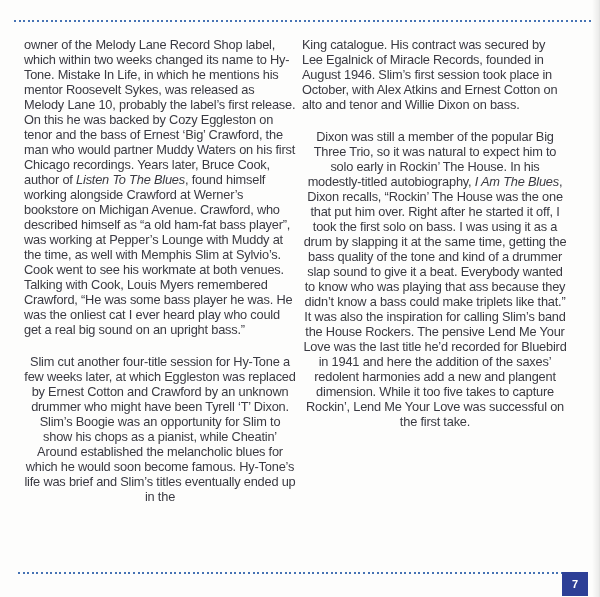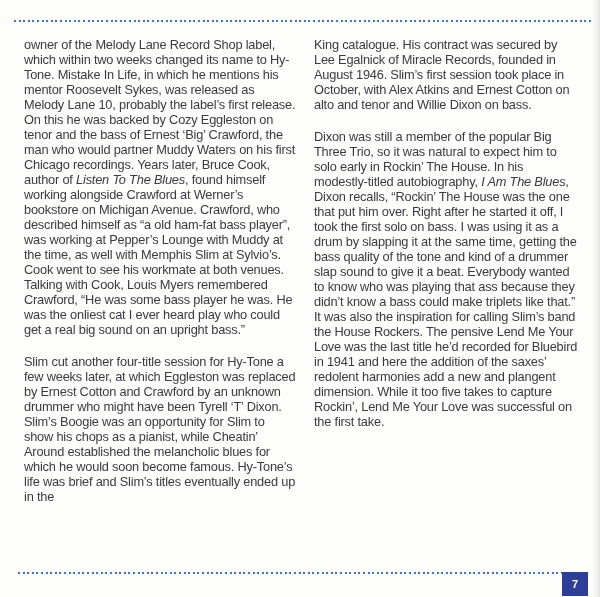--- a/index.html
+++ b/index.html
@@ -23,23 +23,23 @@
   .column {
     position: absolute;
     top: 37px;
     color: #3a3a42;
     font-size: 12.8px;
     line-height: 15px;
     letter-spacing: -0.2px;
     text-align: left;
   }
   .col-left  { left: 24px;  width: 272px; }
-  .col-right { left: 314px; width: 266px; }
+  .col-right { left: 302px; width: 266px; }
   .column p.para { margin: 0 0 17px 0; }
-  .column p.para:last-child { margin-bottom: 0; }
+  .column p.para:last-child { margin-bottom: 0; text-align: center; }
   .column i { font-style: italic; }
   .page-number-badge {
     position: absolute;
     left: 562px;
     top: 572px;
     width: 26px;
     height: 24px;
     background: #2d3f96;
     color: #ffffff;
     font-size: 11px;

